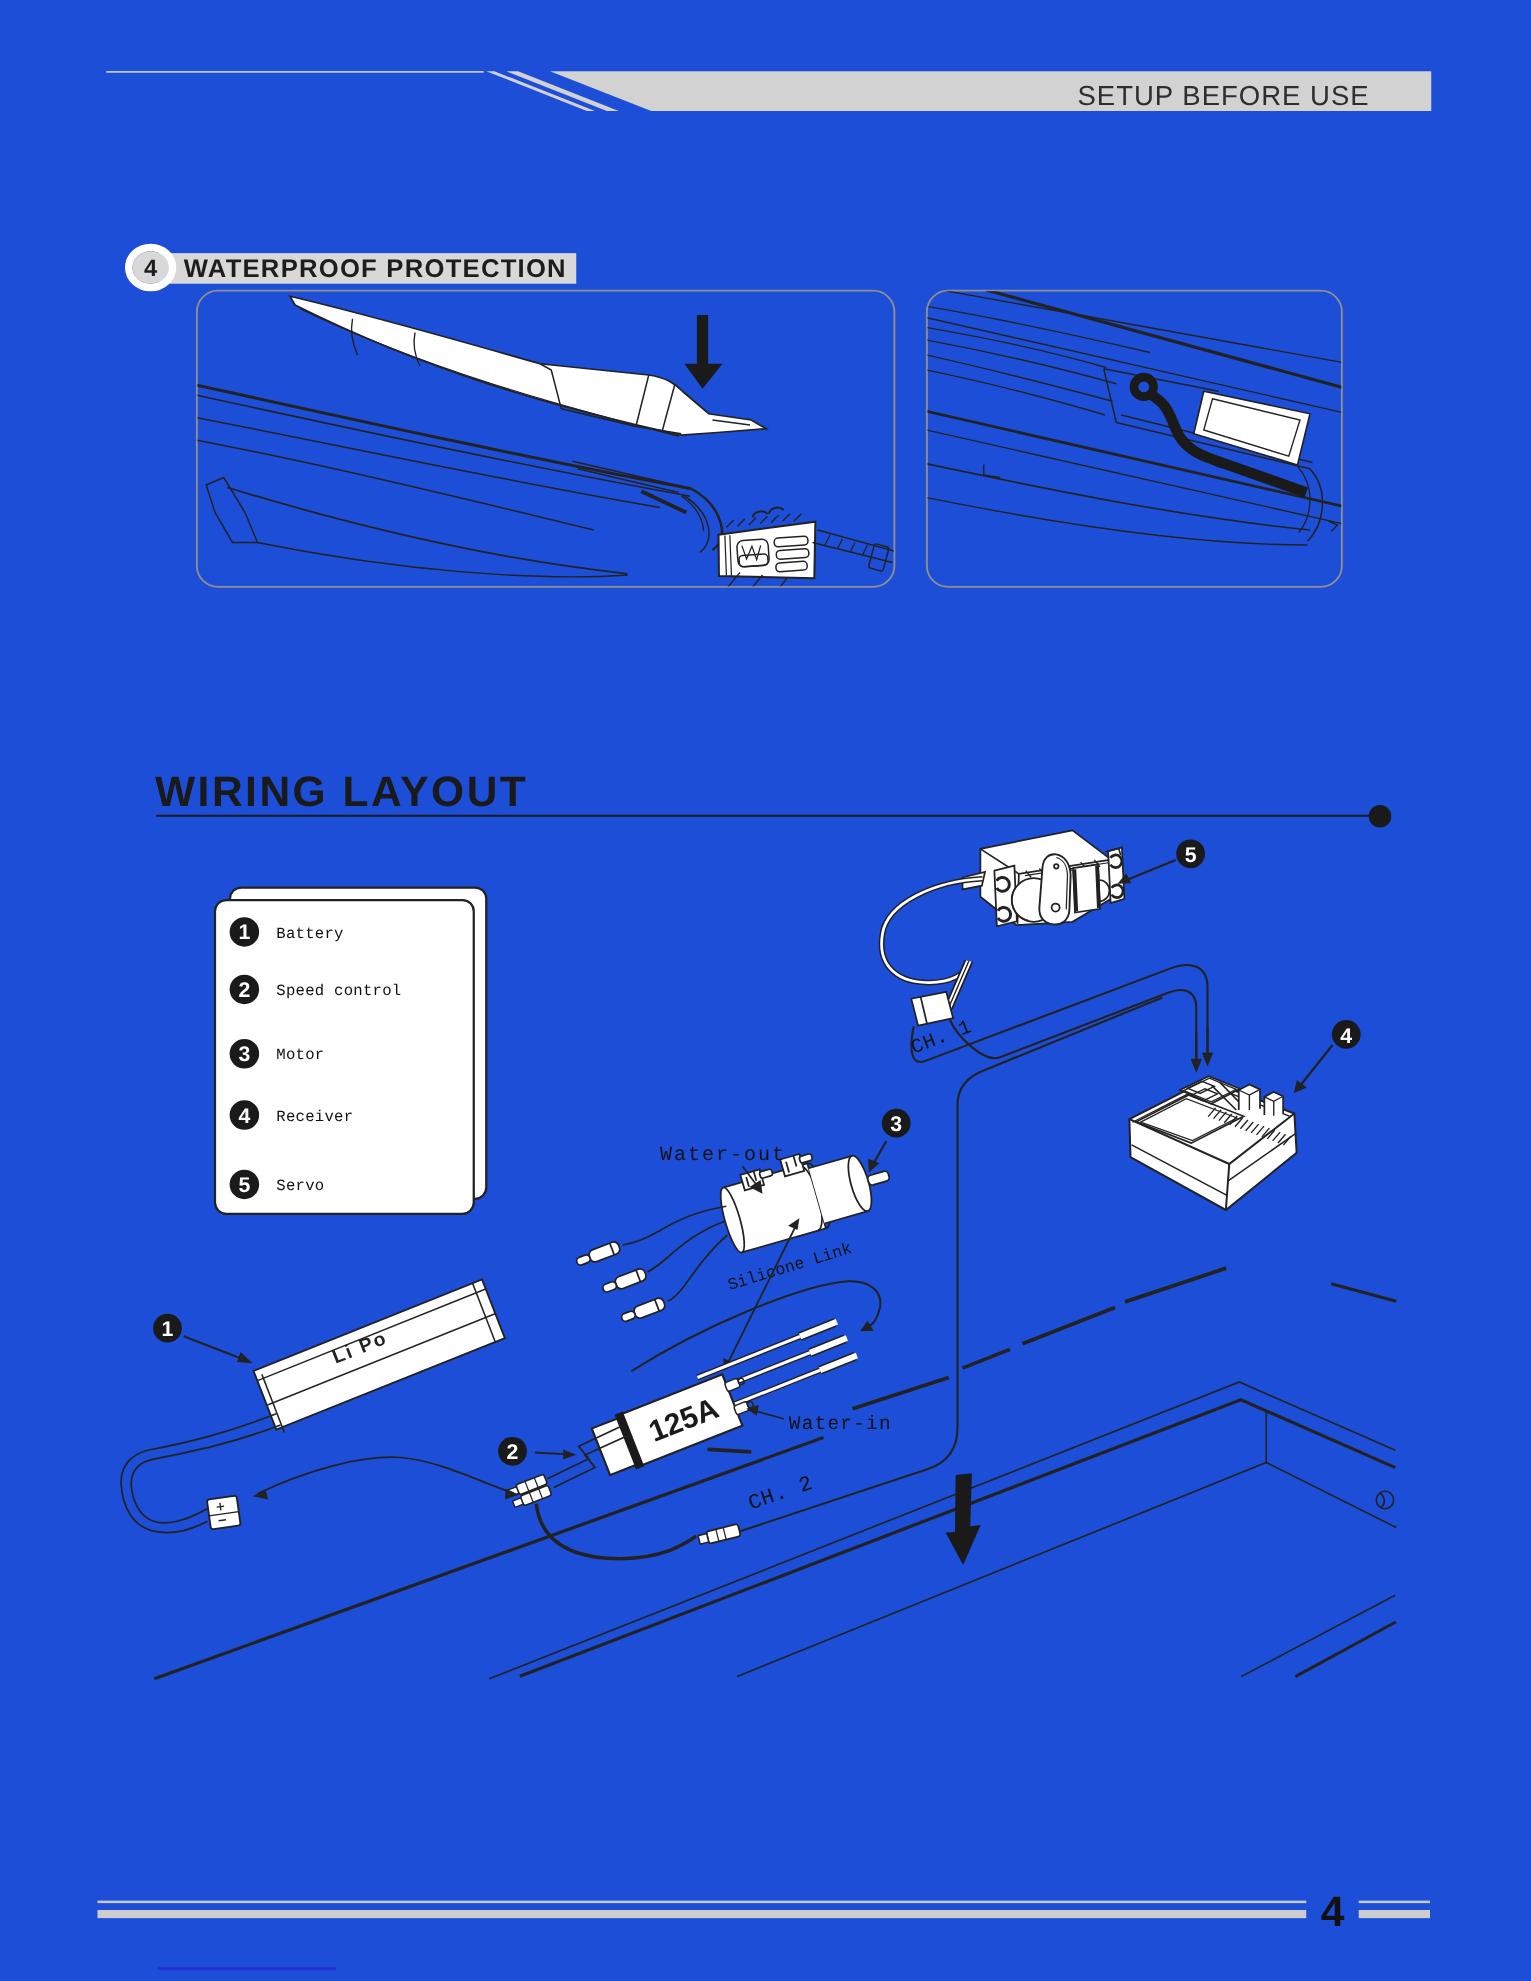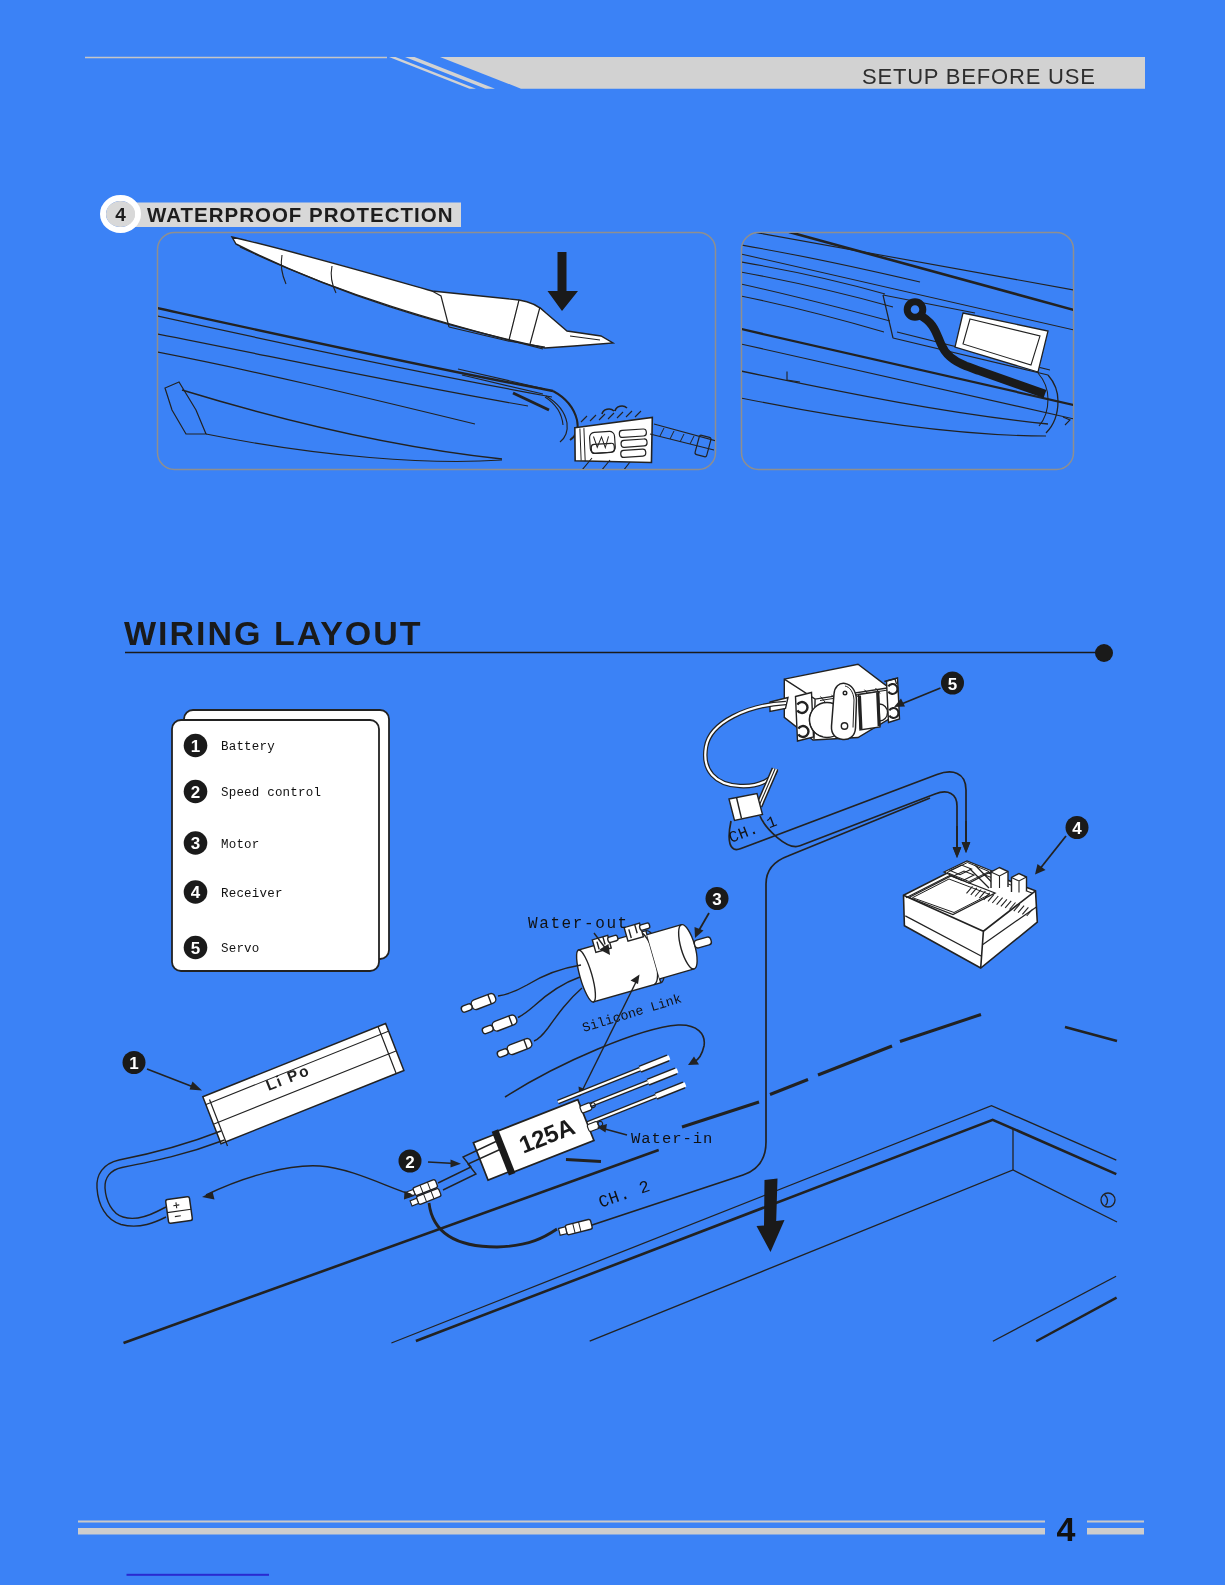--- a/index.html
+++ b/index.html
@@ -1,16 +1,16 @@
 <!DOCTYPE html>
 <html><head>
 <meta charset="utf-8">
 <style>
   html,body{margin:0;padding:0;background:#fff;}
-  #page{position:relative;width:1225px;height:1585px;background:#3b82f6;overflow:hidden;
+  #page{position:relative;width:1225px;height:1585px;background:#1d4ed8;overflow:hidden;
         font-family:"Liberation Sans",sans-serif;}
   svg{position:absolute;left:0;top:0;}
   text{white-space:pre;}
 </style>
 </head>
 <body>
 <div id="page">
 <svg width="1225" height="1585" viewBox="0 0 1225 1585">
   <g id="header">
     <line x1="85" y1="57.5" x2="387" y2="57.5" stroke="#c6c6c6" stroke-width="1.5"></line>

